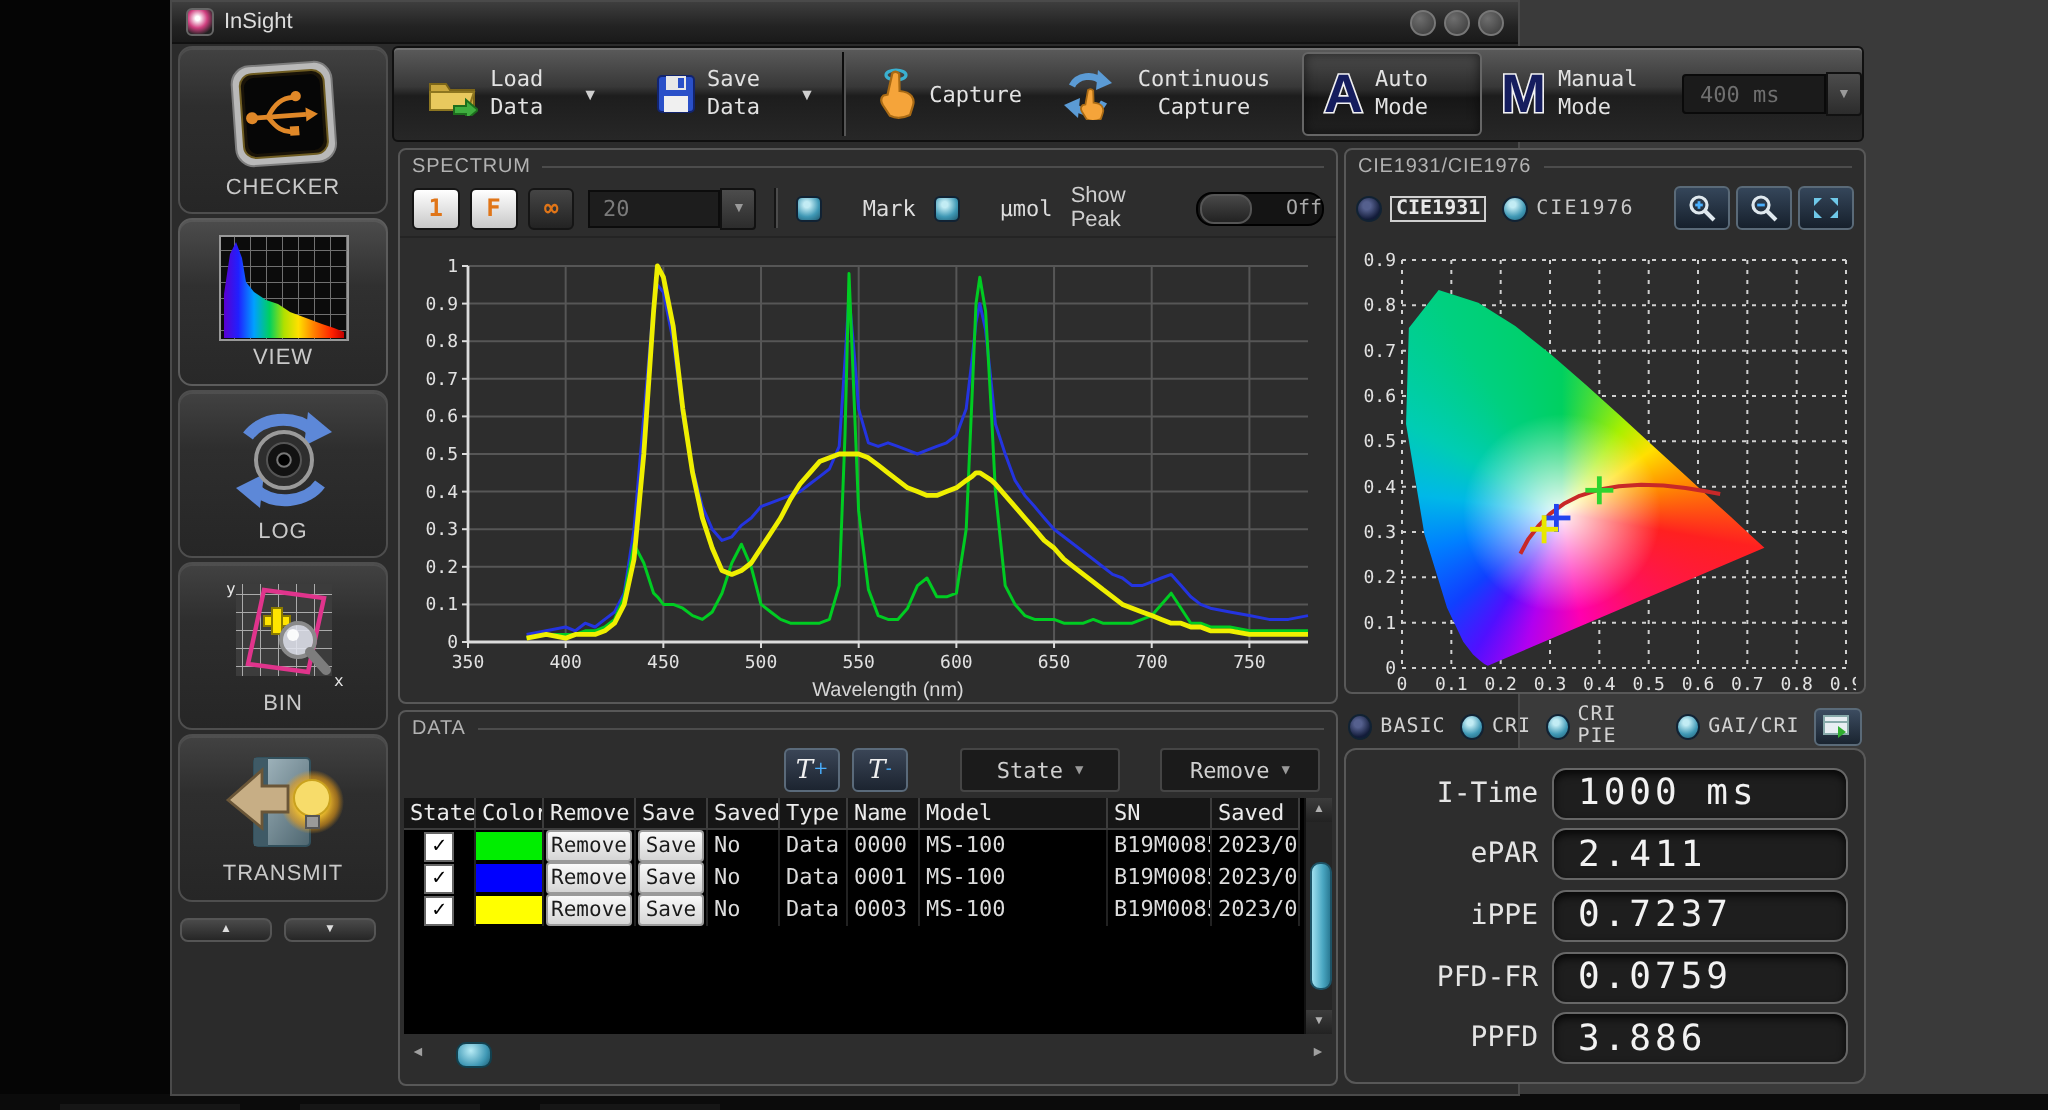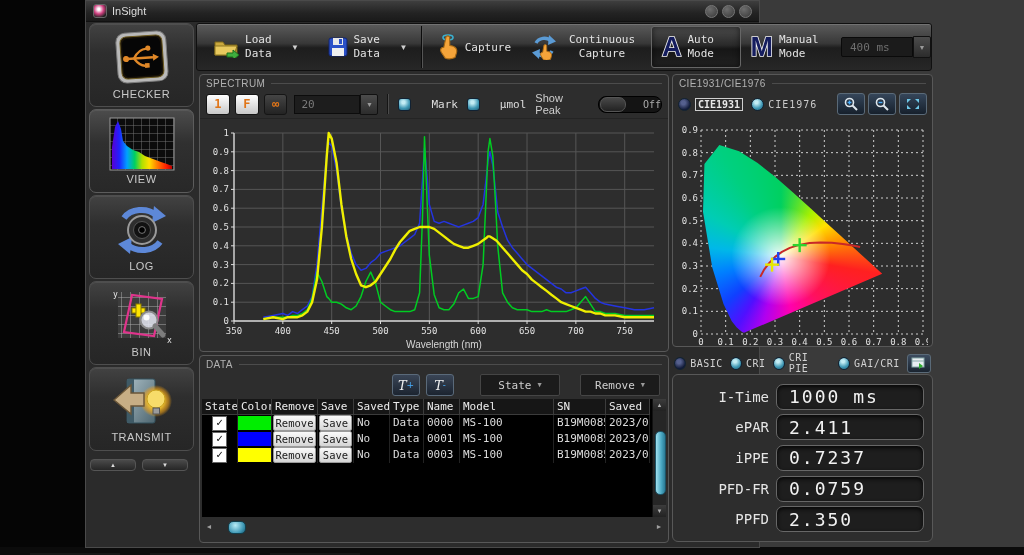--- a/index.html
+++ b/index.html
@@ -646,17 +646,17 @@
       <div class="val-row">
           <span class="val-label">iPPE</span>
           <span class="val-box">0.7237</span>
         </div>
       <div class="val-row">
           <span class="val-label">PFD-FR</span>
           <span class="val-box">0.0759</span>
         </div>
       <div class="val-row">
           <span class="val-label">PPFD</span>
-          <span class="val-box">2.350</span>
+          <span class="val-box">3.886</span>
         </div>
     </div>
   </div>
 </div>
 
 </body></html>

